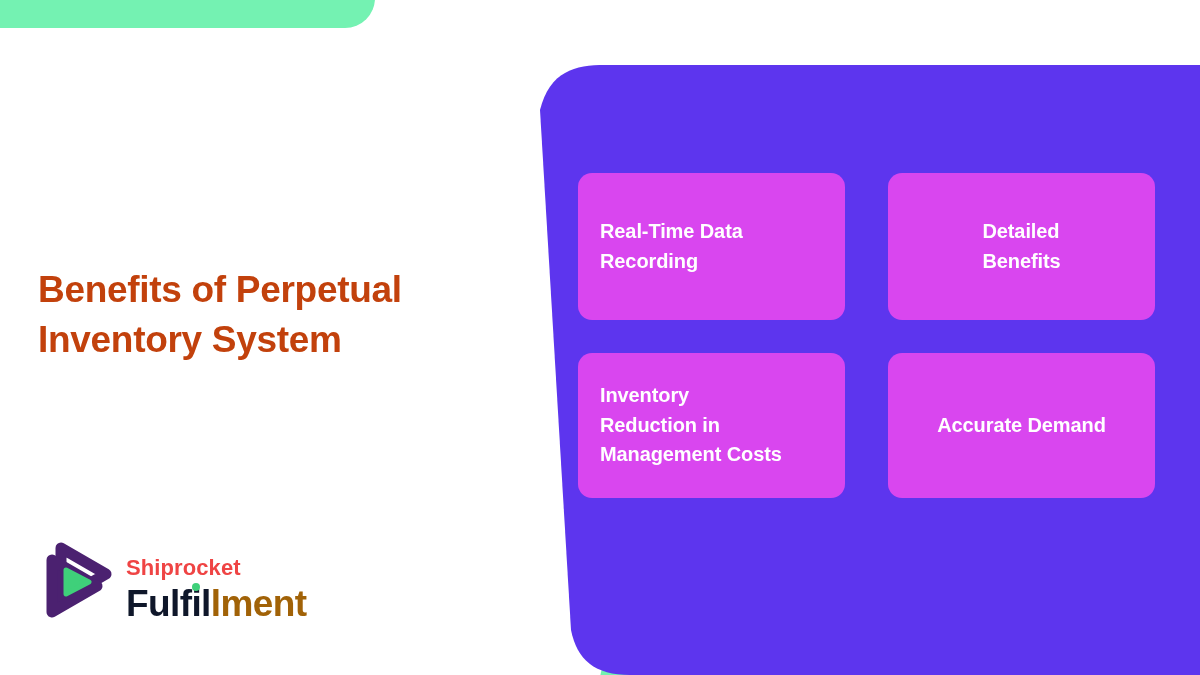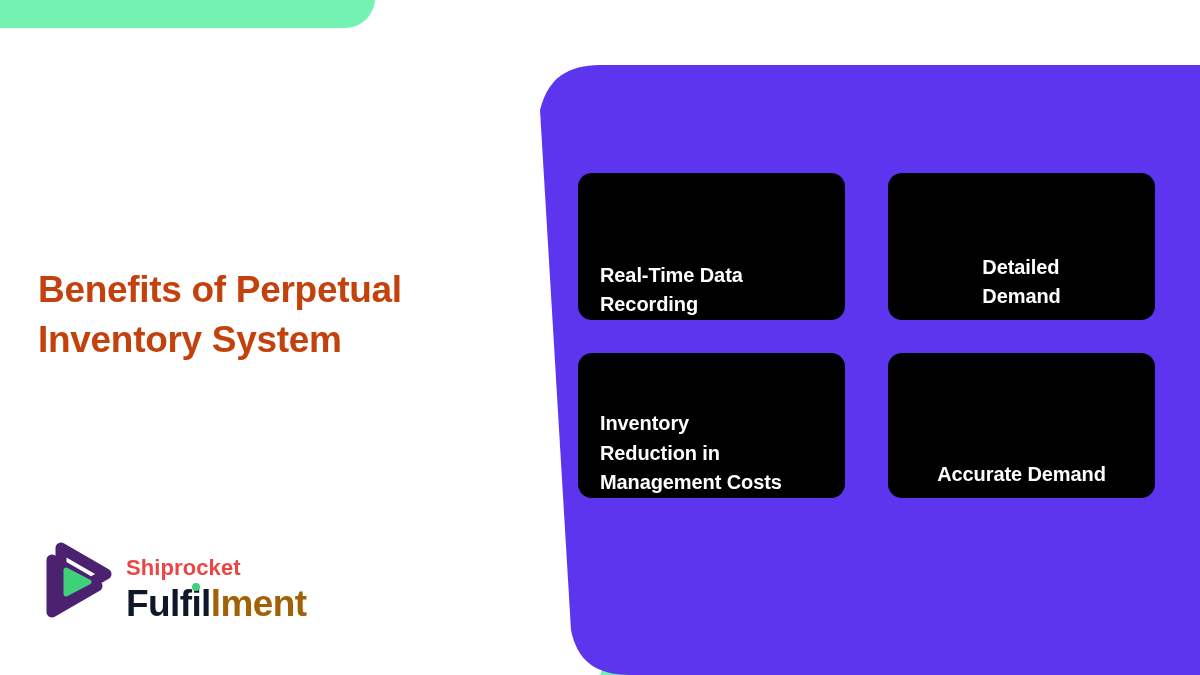--- a/index.html
+++ b/index.html
@@ -133,24 +133,24 @@
     top: 173px;
     width: 578px;
     height: 326px;
     display: grid;
     grid-template-columns: 267px 267px;
     grid-template-rows: 147px 145px;
     column-gap: 43px;
     row-gap: 33px;
   }
   .card {
-    background: #000000;
+    background: #d946ef;
     border-radius: 14px;
     display: flex;
-    align-items: flex-end;
+    align-items: center;
     box-sizing: border-box;
   }
   .card-text {
     color: #ffffff;
     font-size: 20px;
     font-weight: bold;
     line-height: 1.48;
     letter-spacing: -0.1px;
   }
   .card.align-left   { justify-content: flex-start; padding-left: 22px; padding-right: 14px; }
@@ -188,21 +188,21 @@
     <div class="card align-left">
       <div class="card-text">
         <div>Real-Time Data</div>
         <div>Recording</div>
       </div>
     </div>
 
     <div class="card align-center">
       <div class="card-text">
         <div>Detailed</div>
-        <div>Demand</div>
+        <div>Benefits</div>
       </div>
     </div>
 
     <div class="card align-left">
       <div class="card-text">
         <div>Inventory</div>
         <div>Reduction in</div>
         <div>Management Costs</div>
       </div>
     </div>

